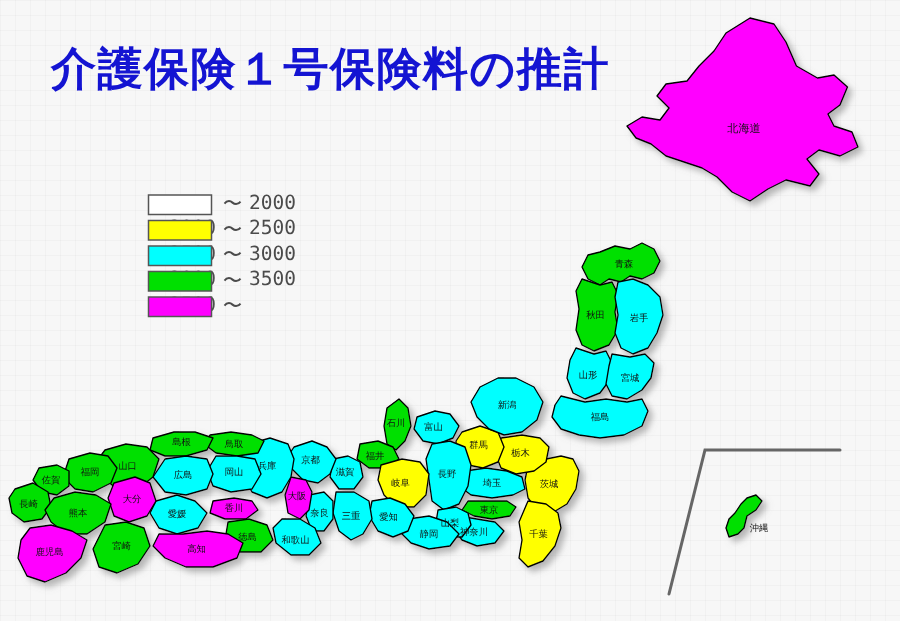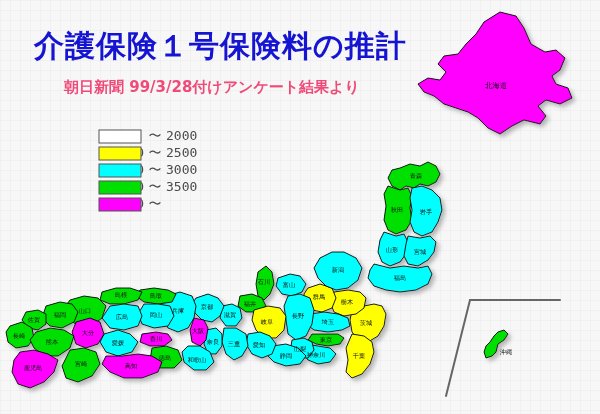--- a/index.html
+++ b/index.html
@@ -107,21 +107,20 @@
     fill: none;
     stroke-linecap: round;
   }
 </style>
 </head>
 <body>
 
 <div id="page">
 
   <div id="title">介護保険１号保険料の推計</div>
-  <div id="subtitle">朝日新聞 99/3/28付けアンケート結果より</div>
 
   <div id="legend">
     <div class="legend-row">
       <span class="legend-lo"></span>
       <span class="legend-tilde">〜</span>
       <span class="legend-hi">2000</span>
     </div>
     <div class="legend-row">
       <span class="legend-lo">2000</span>
       <span class="legend-tilde">〜</span>

